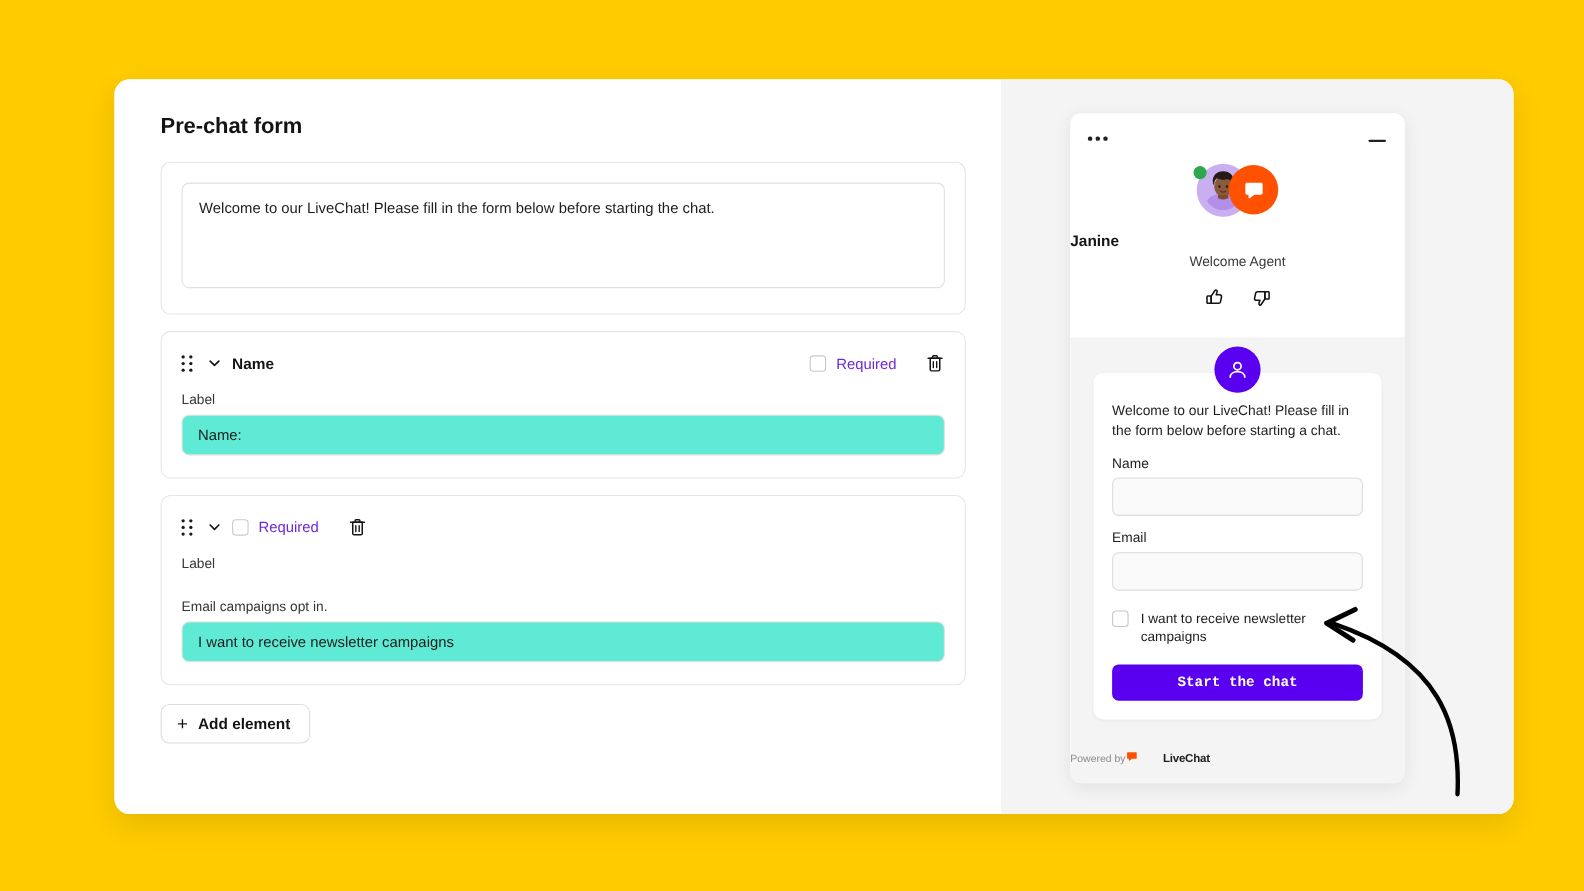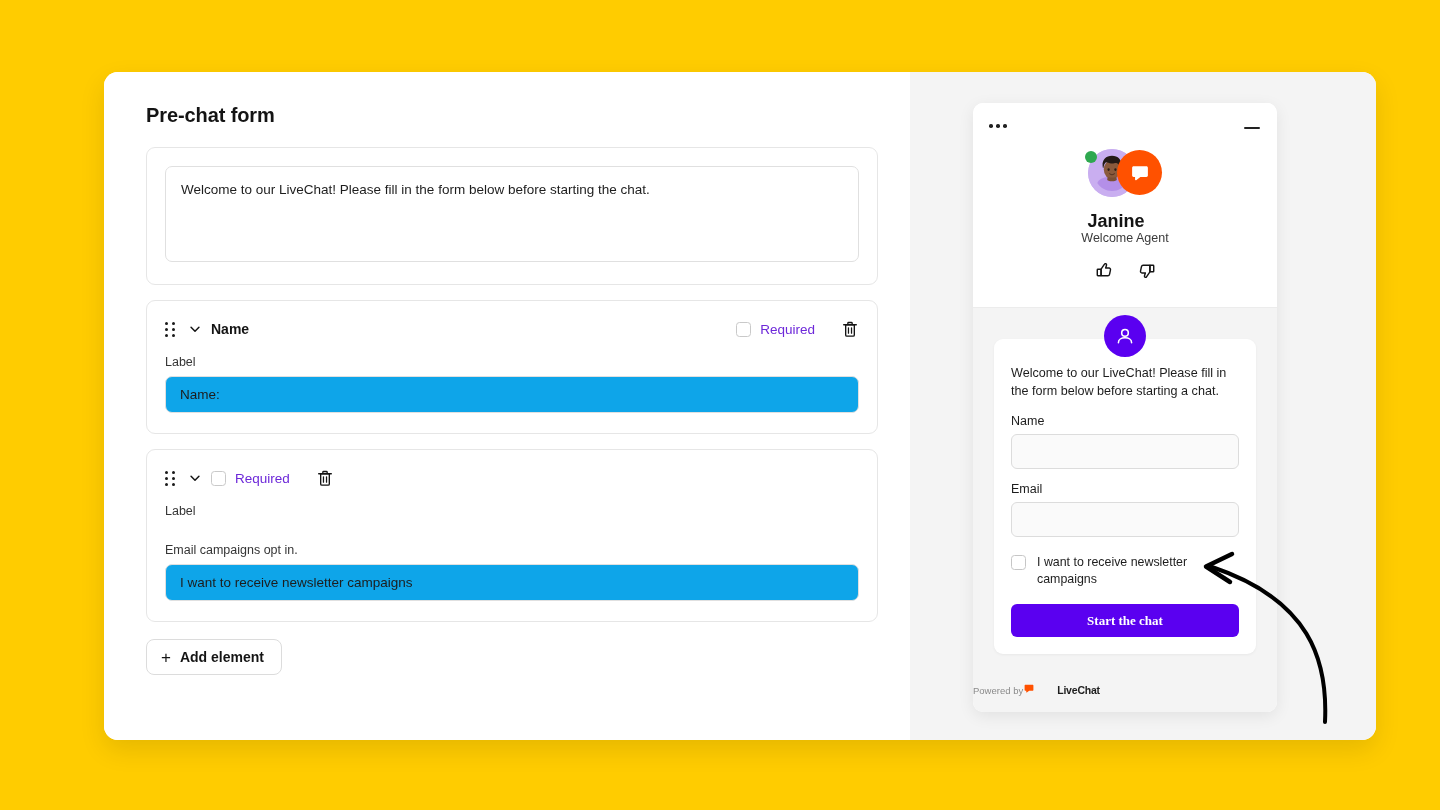--- a/index.html
+++ b/index.html
@@ -148,21 +148,21 @@
 
   .text-input {
     width: 100%;
     height: 37px;
     border: 1px solid #e0e0e0;
     border-radius: 7px;
     padding: 0 14px;
     font-size: 13.5px;
     color: #1d1d1d;
     font-family: "Liberation Sans", sans-serif;
-    background: #0ea5e9;
+    background: #5eead4;
     outline: none;
   }
 
   .spacer-16 { height: 18px; }
 
   #add-element-button {
     display: inline-flex;
     align-items: center;
     gap: 9px;
     height: 36px;
@@ -264,22 +264,21 @@
     background: #FF5100;
     display: flex;
     align-items: center;
     justify-content: center;
     z-index: 3;
   }
 
   #agent-name {
     position: absolute;
     left: 0; right: 18px; top: 108px;
-    text-align: center;
-    font-size: 18px;
+    font-size: 14px;
     font-weight: bold;
     color: #141414;
   }
   #agent-role {
     position: absolute;
     left: 0; right: 0; top: 128px;
     text-align: center;
     font-size: 12.5px;
     color: #3a3a3a;
   }
@@ -367,21 +366,21 @@
 
   #start-chat-button {
     width: 100%;
     height: 33px;
     background: #5A00F0;
     border: none;
     border-radius: 6px;
     color: #fff;
     font-size: 13px;
     font-weight: bold;
-    font-family: Liberation Serif, serif;
+    font-family: Liberation Mono, monospace;
     cursor: pointer;
   }
 
   #widget-footer {
     position: absolute;
     left: 0; right: 0; bottom: 13px;
     display: flex;
     align-items: center;
     justify-content: flex-start;
     gap: 0;

